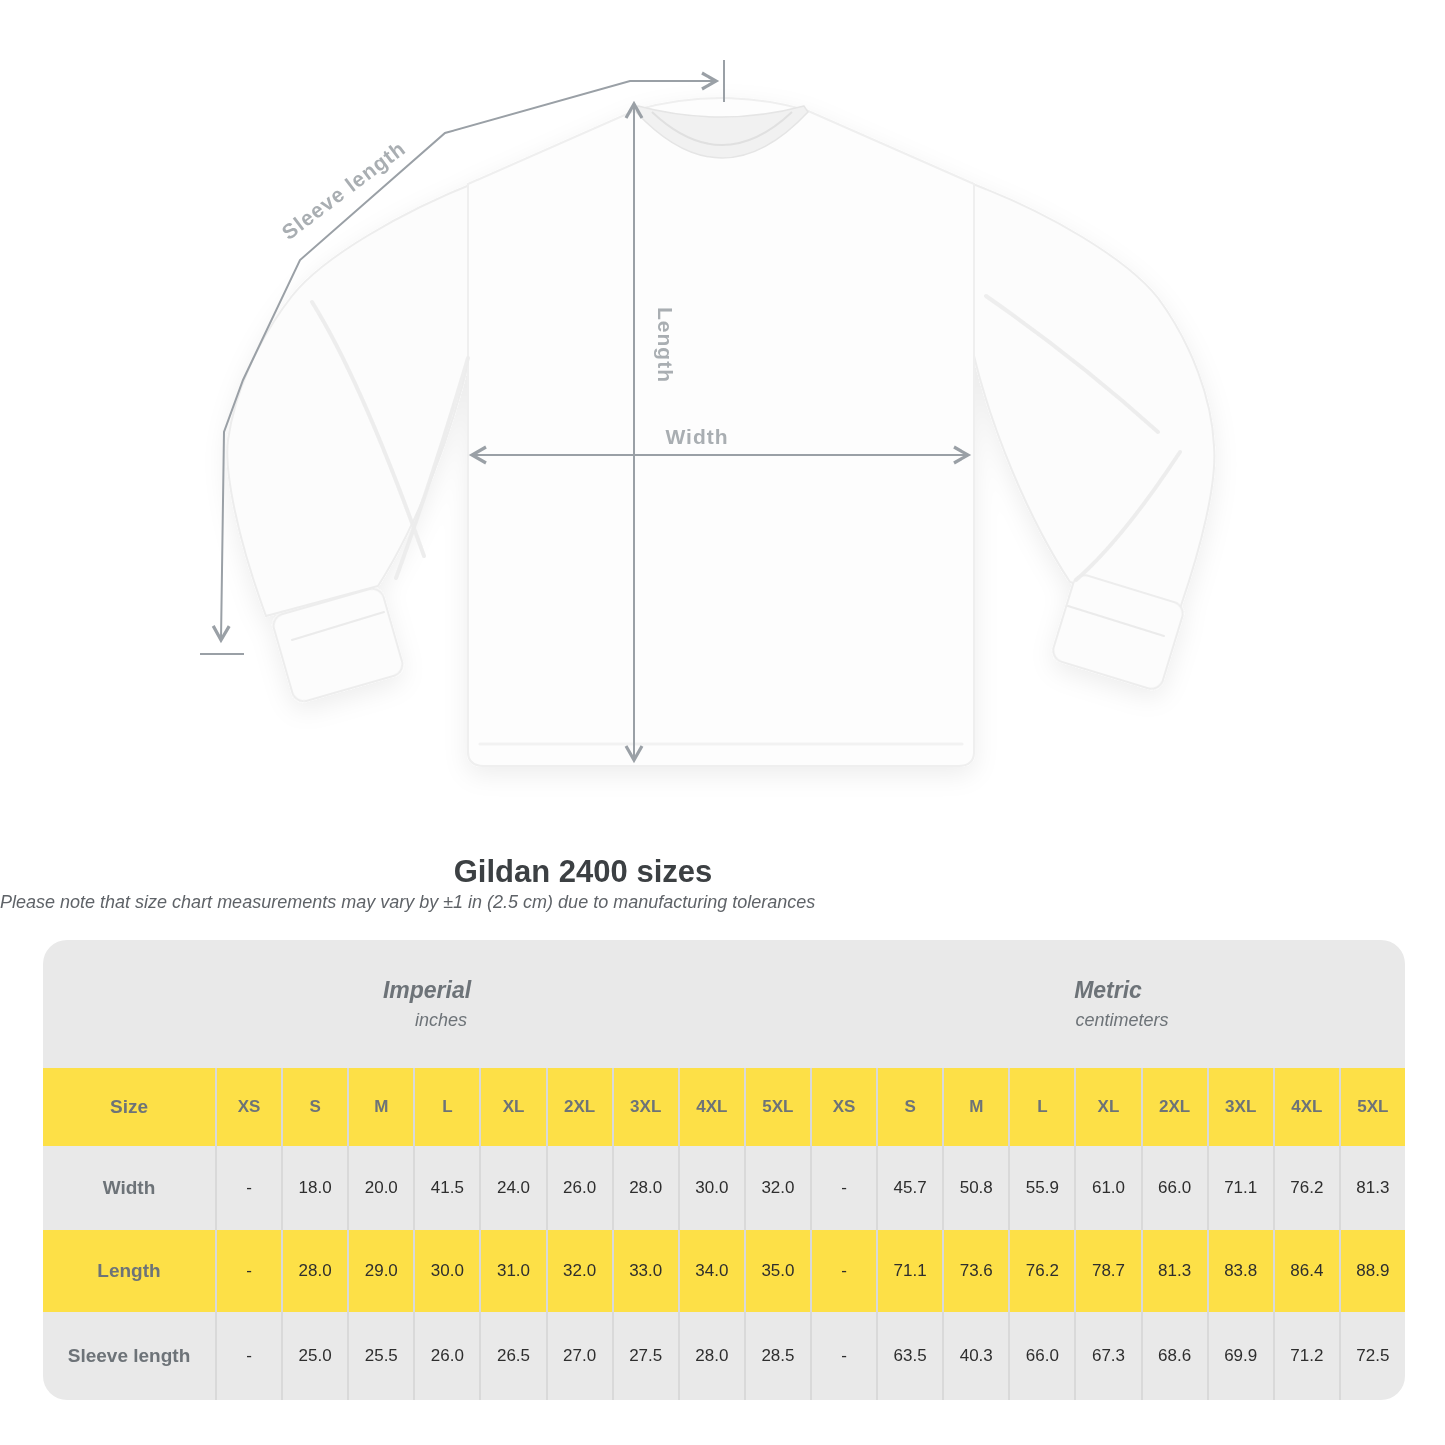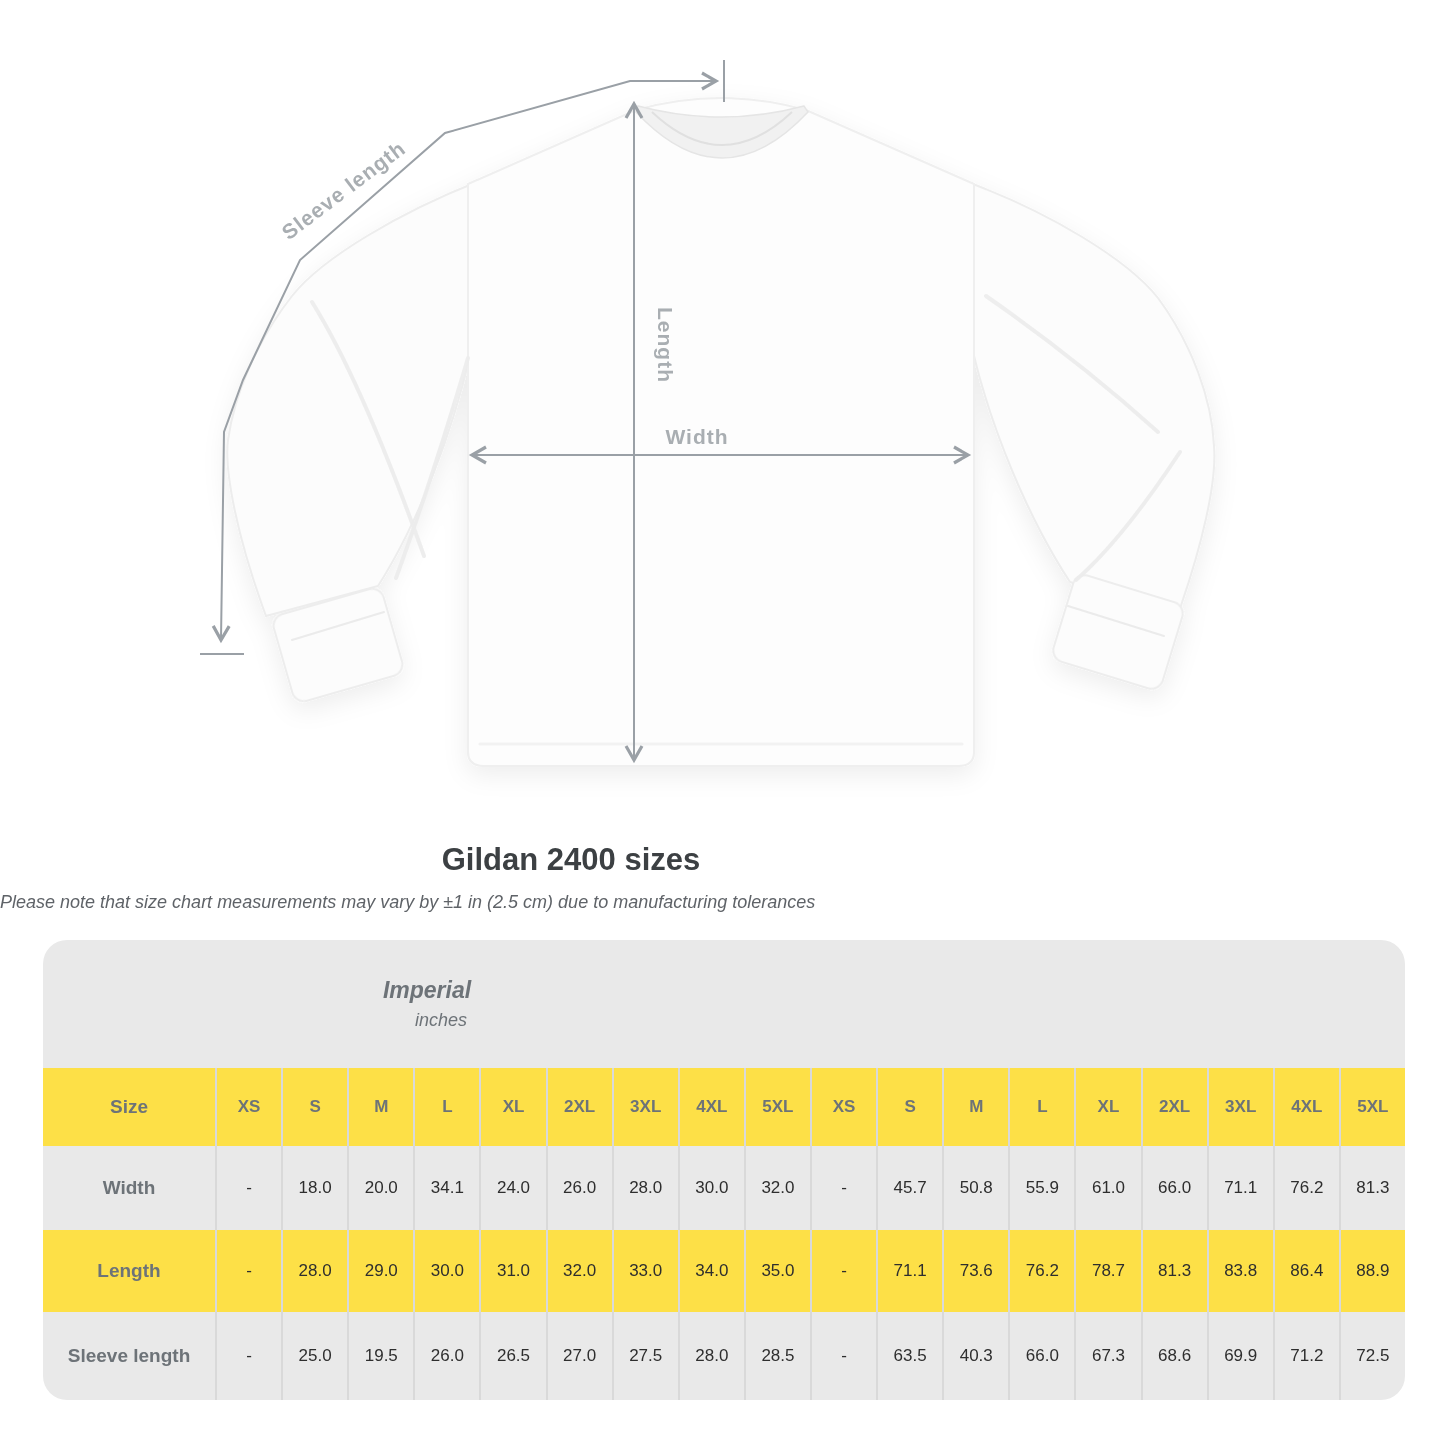--- a/index.html
+++ b/index.html
@@ -1,20 +1,20 @@
 <!DOCTYPE html>
 <html><head>
 <meta charset="utf-8">
 <style>
   html,body{margin:0;padding:0;background:#ffffff;}
   .page{position:relative;width:1445px;height:1445px;background:#ffffff;overflow:hidden;
         font-family:"Liberation Sans", sans-serif;}
   .diagram-svg{position:absolute;left:0;top:0;}
   .chart-title{position:absolute;left:0;top:842px;width:1142px;text-align:center;
-        font-size:31px;font-weight:bold;color:#3c4043;margin:0;}
+        font-size:31px;font-weight:bold;color:#3c4043;margin:12px;}
   .chart-subtitle{position:absolute;left:0;top:892px;width:1445px;text-align:left;
         font-style:italic;font-size:18px;color:#5f6368;margin:0;}
   .size-table{position:absolute;left:43px;top:940px;width:1362px;height:460px;
         background:#e9e9e9;border-radius:24px;overflow:hidden;display:flex;flex-direction:column;}
   .unit-band{display:flex;height:128px;}
   .unit-group{display:flex;flex-direction:column;align-items:center;justify-content:center;gap:6px;}
   .unit-group.left{width:768px;}
   .unit-group.right{flex:1;}
   .unit-label{font-size:23px;font-weight:bold;font-style:italic;color:#6d7378;}
   .unit-sub{font-size:18px;font-style:italic;color:#6d7378;margin-left:28px;}
@@ -110,20 +110,24 @@
 
   <h1 class="chart-title">Gildan 2400 sizes</h1>
   <p class="chart-subtitle">Please note that size chart measurements may vary by ±1 in (2.5 cm) due to manufacturing tolerances</p>
 
   <div class="size-table">
     <div class="unit-band">
       <div class="unit-group left">
         <div class="unit-label">Imperial</div>
         <div class="unit-sub">inches</div>
       </div>
+      <div class="unit-group right">
+        <div class="unit-label">Metric</div>
+        <div class="unit-sub">centimeters</div>
+      </div>
     </div>
     <div class="trow white row-sizes" id="sizesRow">
         <div class="tcell label-cell">Size</div>
         <div class="tcell size-head">XS</div>
         <div class="tcell size-head">S</div>
         <div class="tcell size-head">M</div>
         <div class="tcell size-head">L</div>
         <div class="tcell size-head">XL</div>
         <div class="tcell size-head">2XL</div>
         <div class="tcell size-head">3XL</div>
@@ -137,21 +141,21 @@
         <div class="tcell size-head">2XL</div>
         <div class="tcell size-head">3XL</div>
         <div class="tcell size-head">4XL</div>
         <div class="tcell size-head">5XL</div>
       </div>
     <div class="trow row-width" id="dataRow0">
         <div class="tcell label-cell">Width</div>
         <div class="tcell ">-</div>
         <div class="tcell ">18.0</div>
         <div class="tcell ">20.0</div>
-        <div class="tcell ">34.1</div>
+        <div class="tcell ">41.5</div>
         <div class="tcell ">24.0</div>
         <div class="tcell ">26.0</div>
         <div class="tcell ">28.0</div>
         <div class="tcell ">30.0</div>
         <div class="tcell ">32.0</div>
         <div class="tcell ">-</div>
         <div class="tcell ">45.7</div>
         <div class="tcell ">50.8</div>
         <div class="tcell ">55.9</div>
         <div class="tcell ">61.0</div>
@@ -178,21 +182,21 @@
         <div class="tcell ">78.7</div>
         <div class="tcell ">81.3</div>
         <div class="tcell ">83.8</div>
         <div class="tcell ">86.4</div>
         <div class="tcell ">88.9</div>
       </div>
     <div class="trow row-sleeve" id="dataRow2">
         <div class="tcell label-cell">Sleeve length</div>
         <div class="tcell ">-</div>
         <div class="tcell ">25.0</div>
-        <div class="tcell ">19.5</div>
+        <div class="tcell ">25.5</div>
         <div class="tcell ">26.0</div>
         <div class="tcell ">26.5</div>
         <div class="tcell ">27.0</div>
         <div class="tcell ">27.5</div>
         <div class="tcell ">28.0</div>
         <div class="tcell ">28.5</div>
         <div class="tcell ">-</div>
         <div class="tcell ">63.5</div>
         <div class="tcell ">40.3</div>
         <div class="tcell ">66.0</div>

